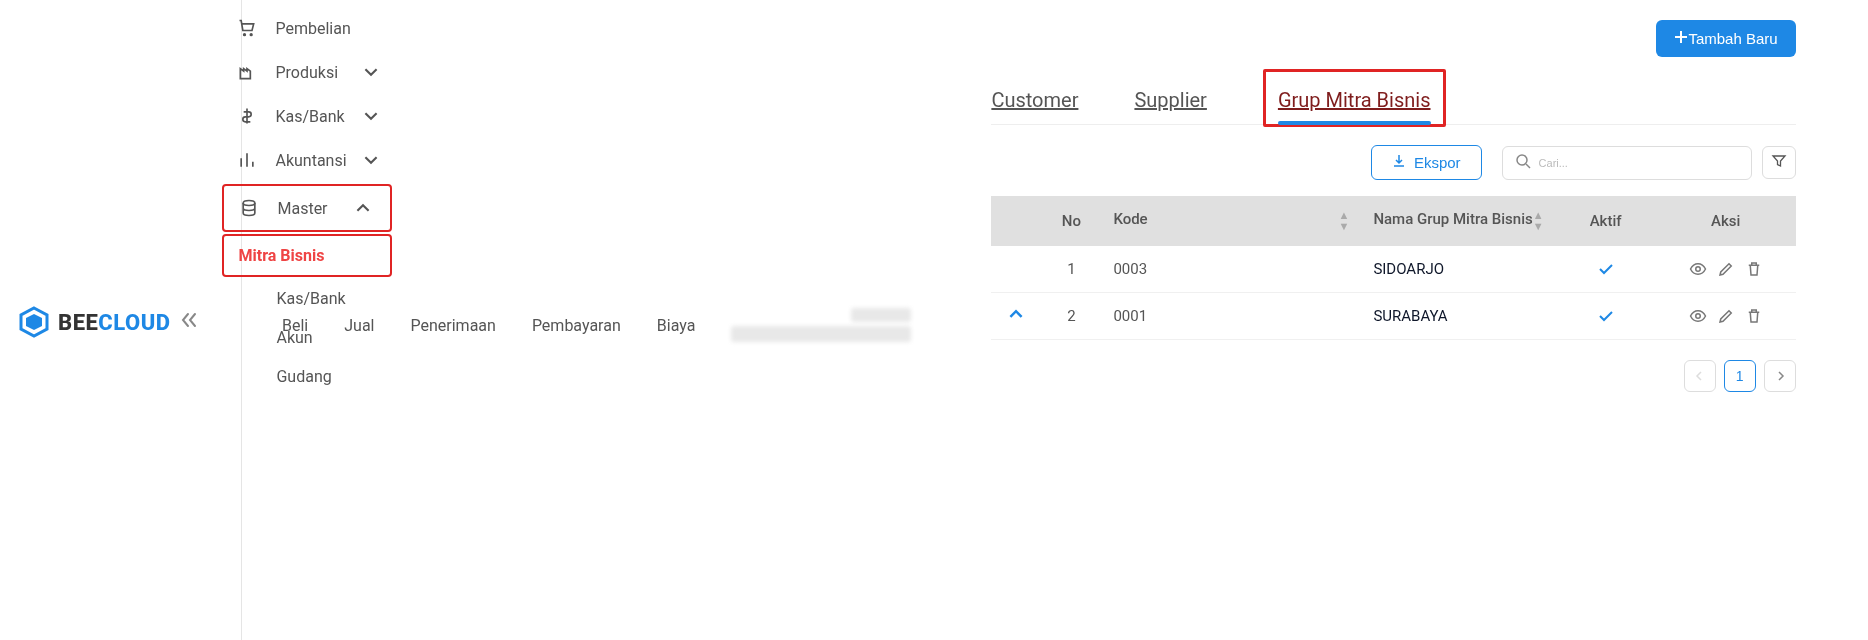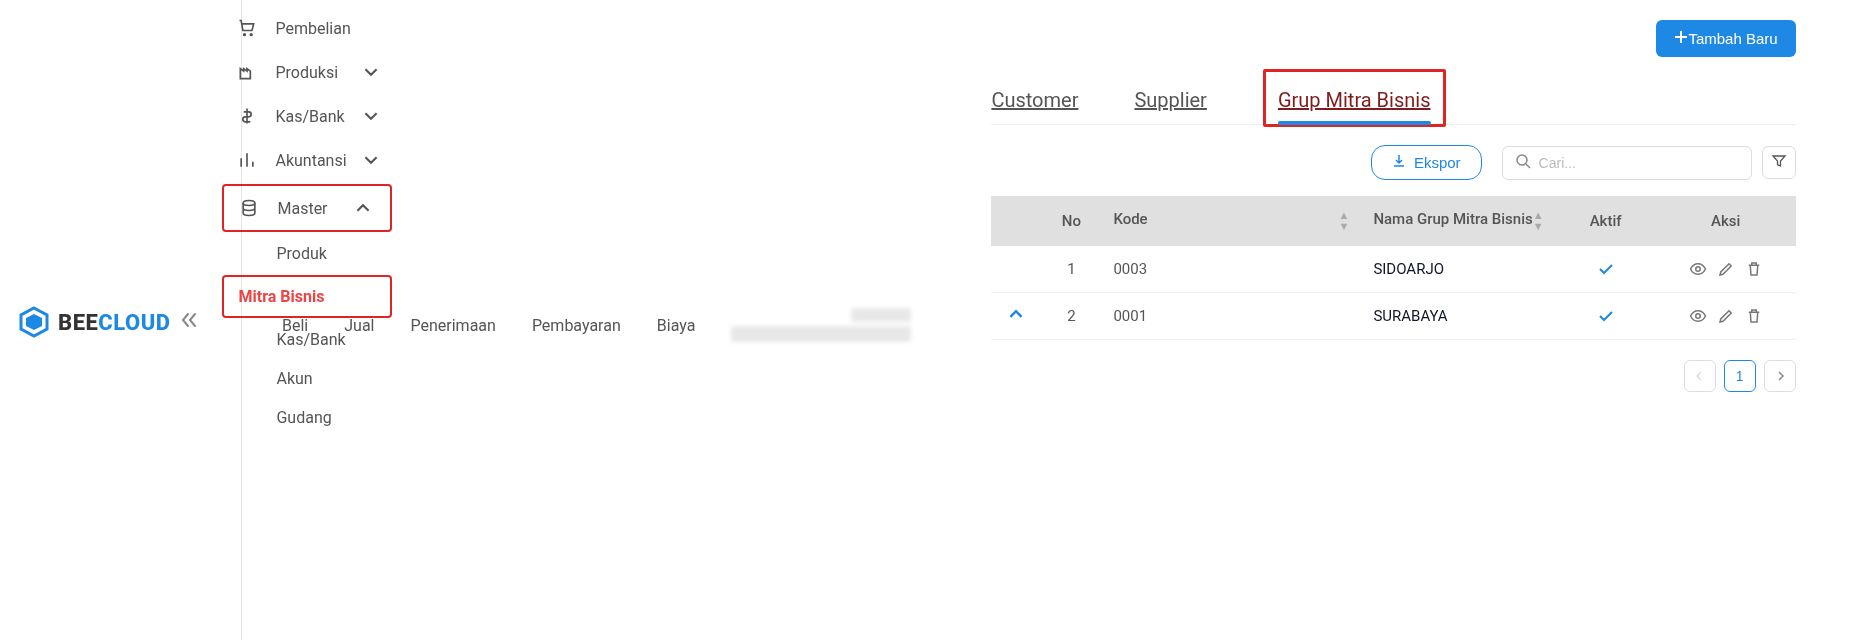--- a/index.html
+++ b/index.html
@@ -146,21 +146,21 @@
     display: flex;
     justify-content: flex-end;
     align-items: center;
     gap: 20px;
     margin-bottom: 16px;
   }
   .btn-outline {
     border: 1px solid #1e88e5;
     color: #1e88e5;
     background: #fff;
-    border-radius: 14px;
+    border-radius: 6px;
     padding: 8px 20px;
     font-size: 15px;
     display: flex;
     align-items: center;
     gap: 8px;
     cursor: pointer;
   }
   .search-wrap {
     display: flex;
     align-items: center;
@@ -171,21 +171,21 @@
     align-items: center;
     border: 1px solid #ddd;
     border-radius: 6px;
     padding: 6px 12px;
     width: 250px;
     gap: 8px;
   }
   .search-box input {
     border: none;
     outline: none;
-    font-size: 14px;
+    font-size: 11px;
     flex: 1;
     color: #333;
   }
   .search-box input::placeholder { color: #bbb; }
   .filter-btn {
     border: 1px solid #ddd;
     border-radius: 6px;
     padding: 6px 8px;
     background: #fff;
     color: #555;
@@ -330,21 +330,20 @@
           </span>
           <span>Master</span>
           <span class="chev">
               <svg width="14" height="14" viewBox="0 0 10 10">
                 <path d="M1 7l4-4 4 4" stroke="#555" stroke-width="1.5" fill="none"></path>
               </svg>
             </span>
         </div>
       </div>
 
-      <div class="nav-sub">Produk</div>
 
       <div class="highlight-red">
         <div class="nav-sub active">Mitra Bisnis</div>
       </div>
 
       <div class="nav-sub">Kas/Bank</div>
       <div class="nav-sub">Akun</div>
       <div class="nav-sub">Gudang</div>
     </nav>
   </aside>

